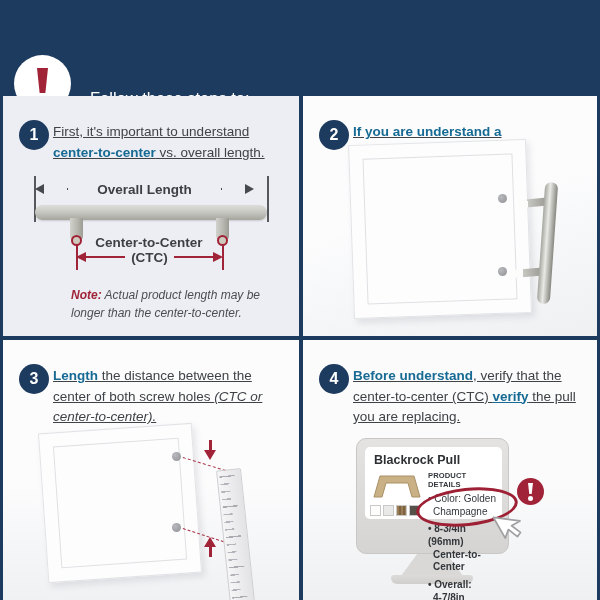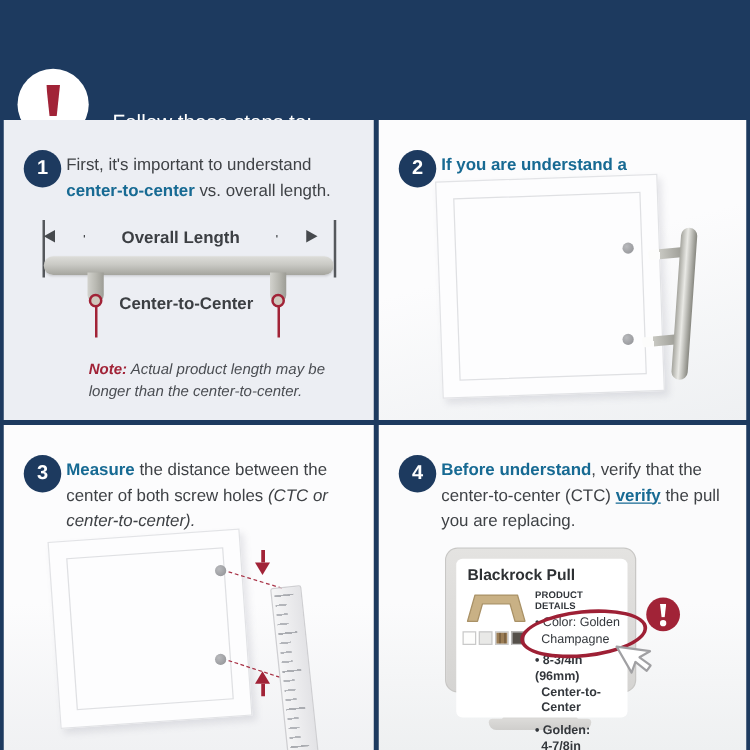--- a/index.html
+++ b/index.html
@@ -22,21 +22,21 @@
   
   .panel { position:absolute; overflow:hidden; }
   .p1 { left:3px;   top:96px;  width:296px; height:240px; background:#eceef3; }
   .p2 { left:303px; top:96px;  width:294px; height:240px; background:linear-gradient(165deg,#fcfcfd 45%,#eef0f2); }
   .p3 { left:3px;   top:340px; width:296px; height:260px; background:linear-gradient(180deg,#fcfcfd 55%,#f0f1f3); }
   .p4 { left:303px; top:340px; width:294px; height:260px; background:linear-gradient(180deg,#fbfbfc 55%,#eef0f1); }
 
   .badge { position:absolute; left:16px; top:24px; width:30px; height:30px; border-radius:50%;
            background:#1d3a5f; color:#fff; font-size:16px; font-weight:700;
            display:flex; align-items:center; justify-content:center; }
-  .step-text { position:absolute; left:50px; top:26px; font-size:13.5px; line-height:1.52; color:#3f4246; }
+  .step-text { position:absolute; left:50px; top:26px; font-size:13.5px; line-height:1.52; color:#3f4246;text-decoration:underline; }
   .w1 { width:232px; } .w2 { width:172px; } .w3 { width:212px; } .w4 { width:236px; }
   .b  { font-weight:700; color:#176a93; }
   .u  { text-decoration:underline; }
   .it { font-style:italic; }
 
   
   .tick { position:absolute; width:1.5px; height:46px; top:80px; background:#55585c; }
   .tl { left:31px; } .tr { left:264px; }
   .dimline { position:absolute; display:flex; align-items:center; height:12px; }
   .ol-line  { left:32px; top:87px; width:219px;gap:23px; }
@@ -95,21 +95,21 @@
   .ruler { position:absolute; left:220px; top:129px; width:25px; height:135px; transform:rotate(-6deg);
            background:linear-gradient(90deg,#f6f6f7,#e3e3e6); border:1px solid #cfcfd2; border-radius:2px; }
   .ticks-minor { position:absolute; left:2px; top:5px; bottom:5px; width:9px;
                  background:repeating-linear-gradient(to bottom,#b3b5ba 0 1.4px,transparent 1.4px 7.6px); }
   .ticks-major { position:absolute; left:2px; top:5px; bottom:5px; width:15px;
                  background:repeating-linear-gradient(to bottom,#aaacb1 0 1.4px,transparent 1.4px 30.4px); }
 
   
   .monitor { position:absolute; left:53px; top:98px; width:153px; height:116px; border-radius:10px;
              background:linear-gradient(180deg,#e4e3e1,#d5d4d2); border:1px solid #c8c7c5; z-index:1; }
-  .screen { position:absolute; left:8px; top:8px; width:137px; height:127px; background:#ffffff; border-radius:5px; }
+  .screen { position:absolute; left:8px; top:8px; width:137px; height:72px; background:#ffffff; border-radius:5px; }
   .stand { position:absolute; left:98px; top:214px; width:62px; height:22px;
            clip-path:polygon(26% 0,74% 0,100% 100%,0 100%); background:#d9d8d6; }
   .stand-base { position:absolute; left:88px; top:235px; width:82px; height:9px;
                 border-radius:4px 4px 8px 8px; background:linear-gradient(180deg,#dcdbd9,#cfcecc); }
   .prod-title { position:absolute; left:9px; top:6px; font-size:12.5px; font-weight:700; color:#2e3134; }
   .prod-img { position:absolute; left:4px; top:24px; }
   .thumbs { position:absolute; left:5px; top:58px; display:flex; gap:2px; }
   .thumb { width:11px; height:11px; border:1px solid #c9c9c9; }
   .t1 { background:#fdfdfc; } .t2 { background:#e9e9e7; } .t3 { background:repeating-linear-gradient(90deg,#9b7d55 0 2px,#7d6342 2px 4px); } .t4 { background:#55504a; }
   .details { position:absolute; left:63px; top:24px; width:72px; color:#33373c; }
@@ -157,20 +157,27 @@
 
     <div class="pullbar"></div>
     <div class="post pA"></div>
     <div class="post pB"></div>
     <div class="ring rA"></div>
     <div class="ring rB"></div>
     <div class="rline vA"></div>
     <div class="rline vB"></div>
 
     <div class="ctc-title">Center-to-Center</div>
+    <div class="dimline ctc-line">
+      <i class="ah ah-l red"></i>
+      <i class="seg red"></i>
+      <span class="dimlabel">(CTC)</span>
+      <i class="seg red"></i>
+      <i class="ah ah-r red"></i>
+    </div>
 
     <p class="note"><span class="note-label">Note:</span><span> Actual product length may be longer than the center-to-center.</span></p>
   </section>
 
   <section class="panel p2">
     <div class="badge">2</div>
     <p class="step-text w2"><span class="b">If you are understand a pull,</span><span> start by removing it from the cabinet.</span></p>
 
     <div class="door d2">
       <div class="door-frame"></div>
@@ -180,21 +187,21 @@
 
     <div class="pull2">
       <div class="pull2-post pp-top"></div>
       <div class="pull2-post pp-bot"></div>
       <div class="pull2-bar"></div>
     </div>
   </section>
 
   <section class="panel p3">
     <div class="badge">3</div>
-    <p class="step-text w3"><span class="b">Measure</span><span> the distance between the center of both screw holes </span><span class="it">(CTC or center-to-center).</span></p>
+    <p class="step-text w3"><span class="b">Length</span><span> the distance between the center of both screw holes </span><span class="it">(CTC or center-to-center).</span></p>
 
     <div class="door d3">
       <div class="door-frame"></div>
     </div>
     <div class="hole" style="left:169px; top:112px;"></div>
     <div class="hole" style="left:169px; top:183px;"></div>
 
     <div class="dash dash1"></div>
     <div class="dash dash2"></div>
 
@@ -233,21 +240,21 @@
           <div class="det-head">PRODUCT DETAILS</div>
           <div class="bullet">
             <span>• Color: Golden</span>
             <span class="l2">Champagne</span>
           </div>
           <div class="bullet bold-bullet">
             <span>• 8-3/4in (96mm)</span>
             <span class="l2">Center-to-Center</span>
           </div>
           <div class="bullet bold-bullet">
-            <span>• Golden:</span>
+            <span>• Overall:</span>
             <span class="l2">4-7/8in (117mm)</span>
           </div>
         </div>
       </div>
     </div>
     <div class="stand"></div>
     <div class="stand-base"></div>
 
     <div class="circle-mark"></div>
     <div class="alert-badge">

